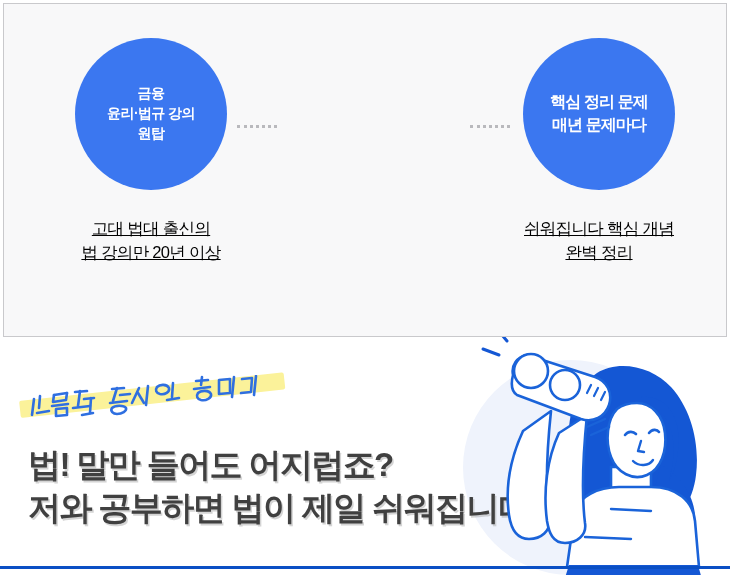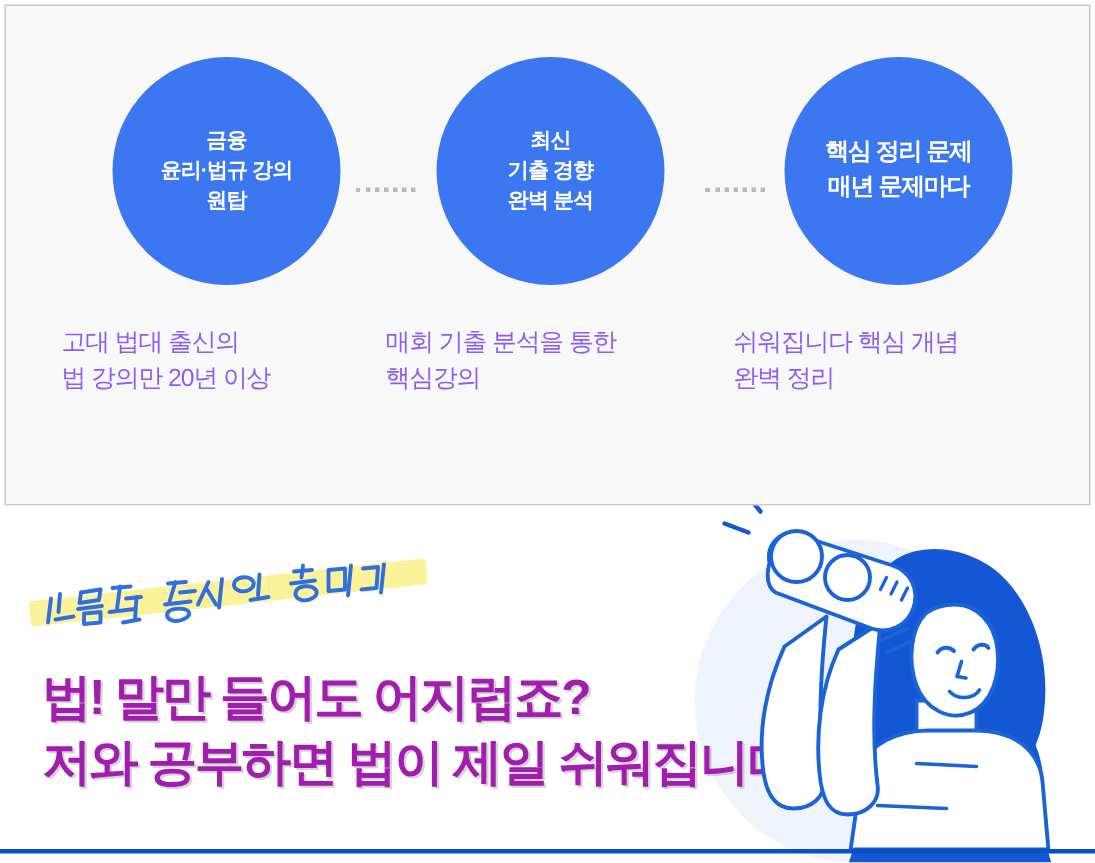--- a/index.html
+++ b/index.html
@@ -65,26 +65,27 @@
     white-space: pre-line;
     text-align: center;
   }
   #feature-col-2 .feature-circle-text {
     font-size: 16px;
     letter-spacing: -0.9px;
   }
 
   .feature-caption {
     margin-top: 26px;
-    color: #8b5cf6;
+    color: #000000;
     font-size: 16.5px;
     line-height: 1.48;
     letter-spacing: -0.7px;
     white-space: pre-line;
-    text-align: left;
+    text-align: center;
+    text-decoration: underline;
   }
 
   
   .connector {
     position: absolute;
     top: 121px;
     height: 3px;
     border-top: 3px dotted #b9b9bd;
     width: 40px;
   }
@@ -139,21 +140,21 @@
   }
 
   
   #headline {
     position: absolute;
     left: 28px;
     top: 107px;
     width: 600px;
   }
   .headline-line {
-    color: #a21caf;
+    color: #404040;
     font-size: 33px;
     font-weight: bold;
     line-height: 1.3;
     letter-spacing: -1.6px;
     white-space: nowrap;
     text-shadow: 1.5px 1.5px 0 rgba(170,170,170,0.5);
   }
 
   
   #illustration {
@@ -184,29 +185,20 @@
         <div class="feature-circle-text">금융
 윤리·법규 강의
 원탑</div>
       </div>
       <div class="feature-caption">고대 법대 출신의
 법 강의만 20년 이상</div>
     </div>
 
     <div class="connector" id="connector-0"></div>
 
-    <div class="feature-col" id="feature-col-1">
-      <div class="feature-circle">
-        <div class="feature-circle-text">최신
-기출 경향
-완벽 분석</div>
-      </div>
-      <div class="feature-caption">매회 기출 분석을 통한
-핵심강의</div>
-    </div>
 
     <div class="connector" id="connector-1"></div>
 
     <div class="feature-col" id="feature-col-2">
       <div class="feature-circle">
         <div class="feature-circle-text">핵심 정리 문제
 매년 문제마다</div>
       </div>
       <div class="feature-caption">쉬워집니다 핵심 개념
 완벽 정리</div>

